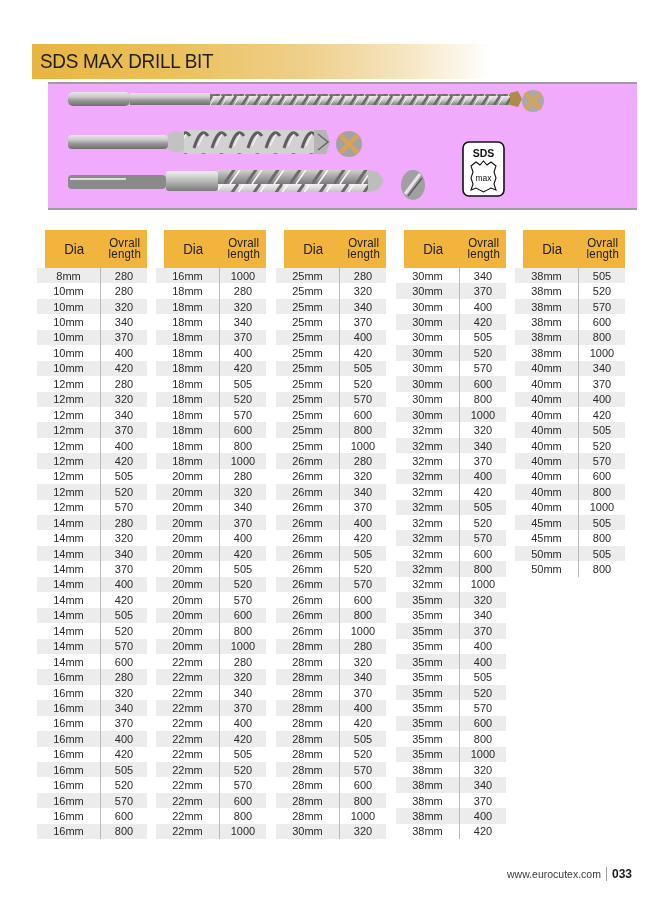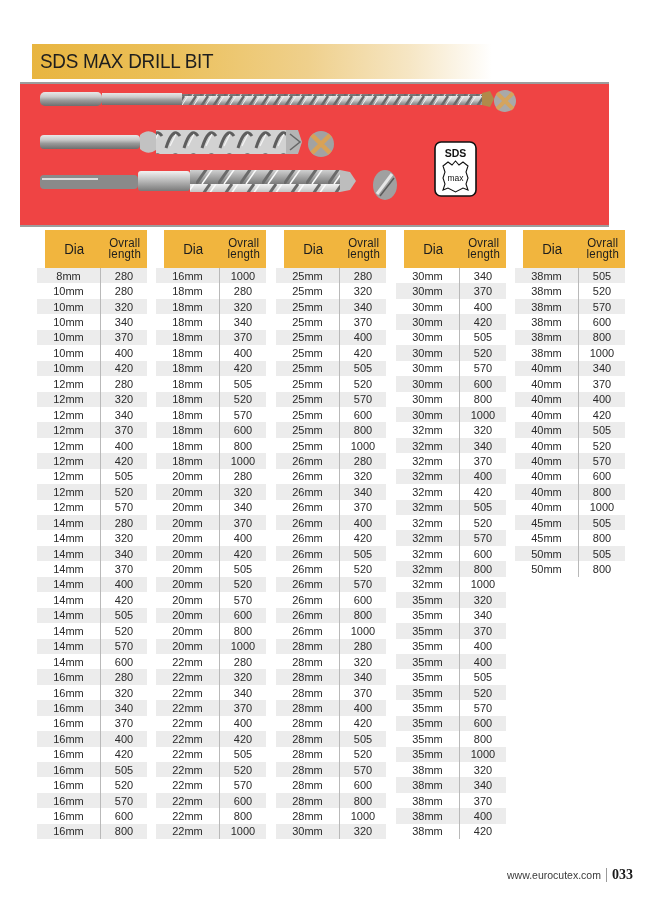--- a/index.html
+++ b/index.html
@@ -9,22 +9,22 @@
       position: absolute; left: 40px; top: 47px; font-family: "Liberation Sans", sans-serif;
       font-size: 21px; color: #1e1e1e; letter-spacing: -0.3px; line-height: 28px;
       transform: scaleX(0.9); transform-origin: left center;
     }
     .title-grad {
       position: absolute; left: 32px; top: 44px; width: 460px; height: 35px;
       background: linear-gradient(to right, #e8b540 0%, #ebc05a 30%, #efd08c 60%, #f6e6c4 82%, #ffffff 100%);
     }
 
     .image-panel {
-      position: absolute; left: 20px; top: 82px; width: 589px; height: 145px;
-      background: #ef4444;
+      position: absolute; left: 48px; top: 82px; width: 589px; height: 128px;
+      background: #f0abfc;
       border-top: 2px solid #9d9d9d;
       border-bottom: 2px solid #9d9d9d;
     }
     .image-panel svg { position: absolute; left: 0; top: 0; }
 
     .col {
       position: absolute; top: 230px; width: 110px;
     }
     .col-head {
       height: 38px; background: #f1b53e; display: flex; align-items: center; margin-left: 8px;
@@ -45,21 +45,21 @@
     }
     .row.shade { background: #ececec; }
     .row .c-dia { width: 63px; text-align: center; }
     .row .c-len { width: 47px; text-align: center; border-left: 1.5px solid #b9b9b9; height: 100%; display: flex; align-items: center; justify-content: center; }
 
     .footer {
       position: absolute; left: 483px; top: 867px; font-family: "Liberation Sans", sans-serif;
       font-size: 10.5px; color: #3a3a3a; display: flex; align-items: center; margin-left: 24px;
     }
     .footer .sep { display: inline-block; width: 1px; height: 14px; background: #9a9a9a; margin: 0 5px; }
-    .footer .page { font-weight: bold; font-size: 14px; color: #1a1a1a; font-family: Liberation Serif, serif; }
+    .footer .page { font-weight: bold; font-size: 12px; color: #1a1a1a; }
   </style>
 </head>
 <body>
 
 <div class="title-grad"></div>
 <div class="title-text">SDS MAX DRILL BIT</div>
 
 <div class="image-panel">
   <svg width="589" height="141" viewBox="0 0 589 141">
     <defs>

